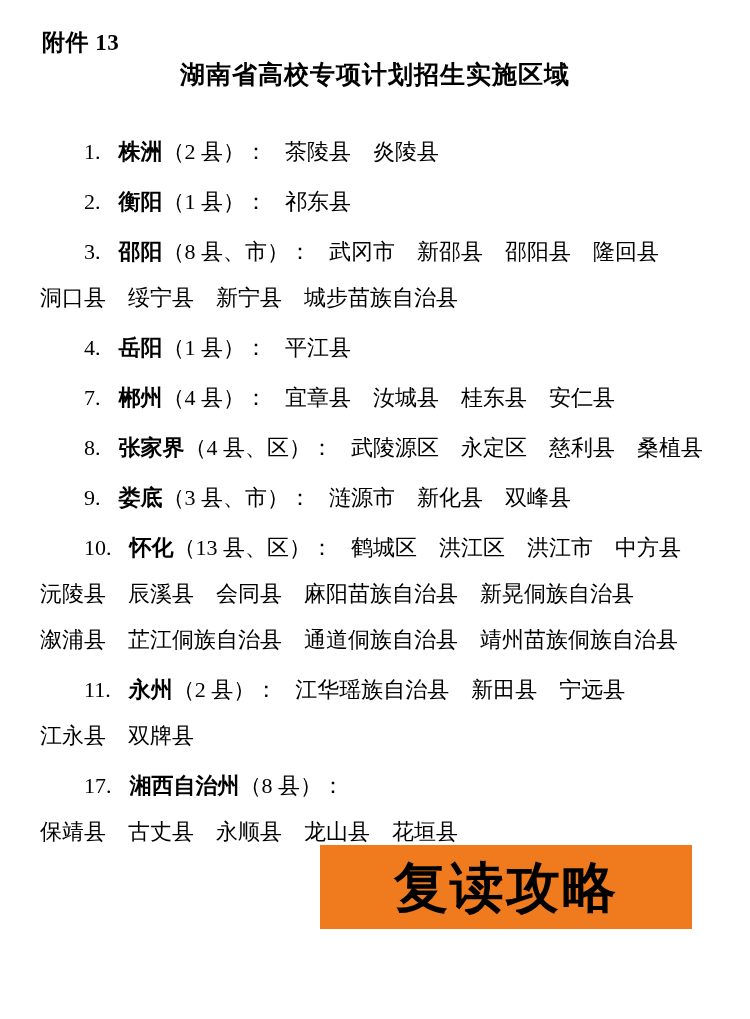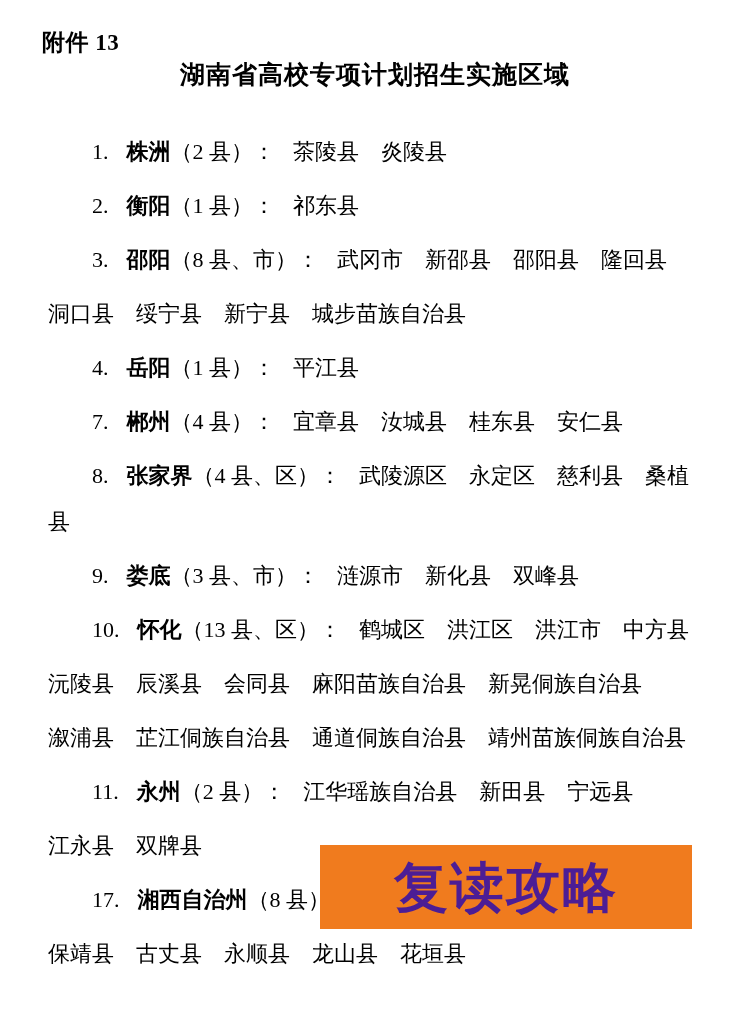--- a/index.html
+++ b/index.html
@@ -37,21 +37,21 @@
     margin-bottom: 38px;
   }
   .entries {
     font-size: 22px;
     line-height: 1.0;
   }
   .entry {
     margin-bottom: 4px;
   }
   .entry p {
-    margin: 8px;
+    margin: 0;
     padding: 0;
     line-height: 46px;
     text-indent: 0;
   }
   .entry p.first-line {
     text-indent: 44px;
   }
   .idx {
     font-weight: 400;
   }
@@ -73,21 +73,21 @@
     left: 320px;
     top: 845px;
     width: 372px;
     height: 84px;
     background: #F07B1E;
     display: flex;
     align-items: center;
     justify-content: center;
   }
   .watermark span {
-    color: #4c1d95;
+    color: #000000;
     font-family: "Liberation Sans", "DejaVu Sans", sans-serif;
     font-size: 54px;
     font-weight: 700;
     letter-spacing: 2px;
     line-height: 1;
   }
 </style>
 </head>
 <body>
 

